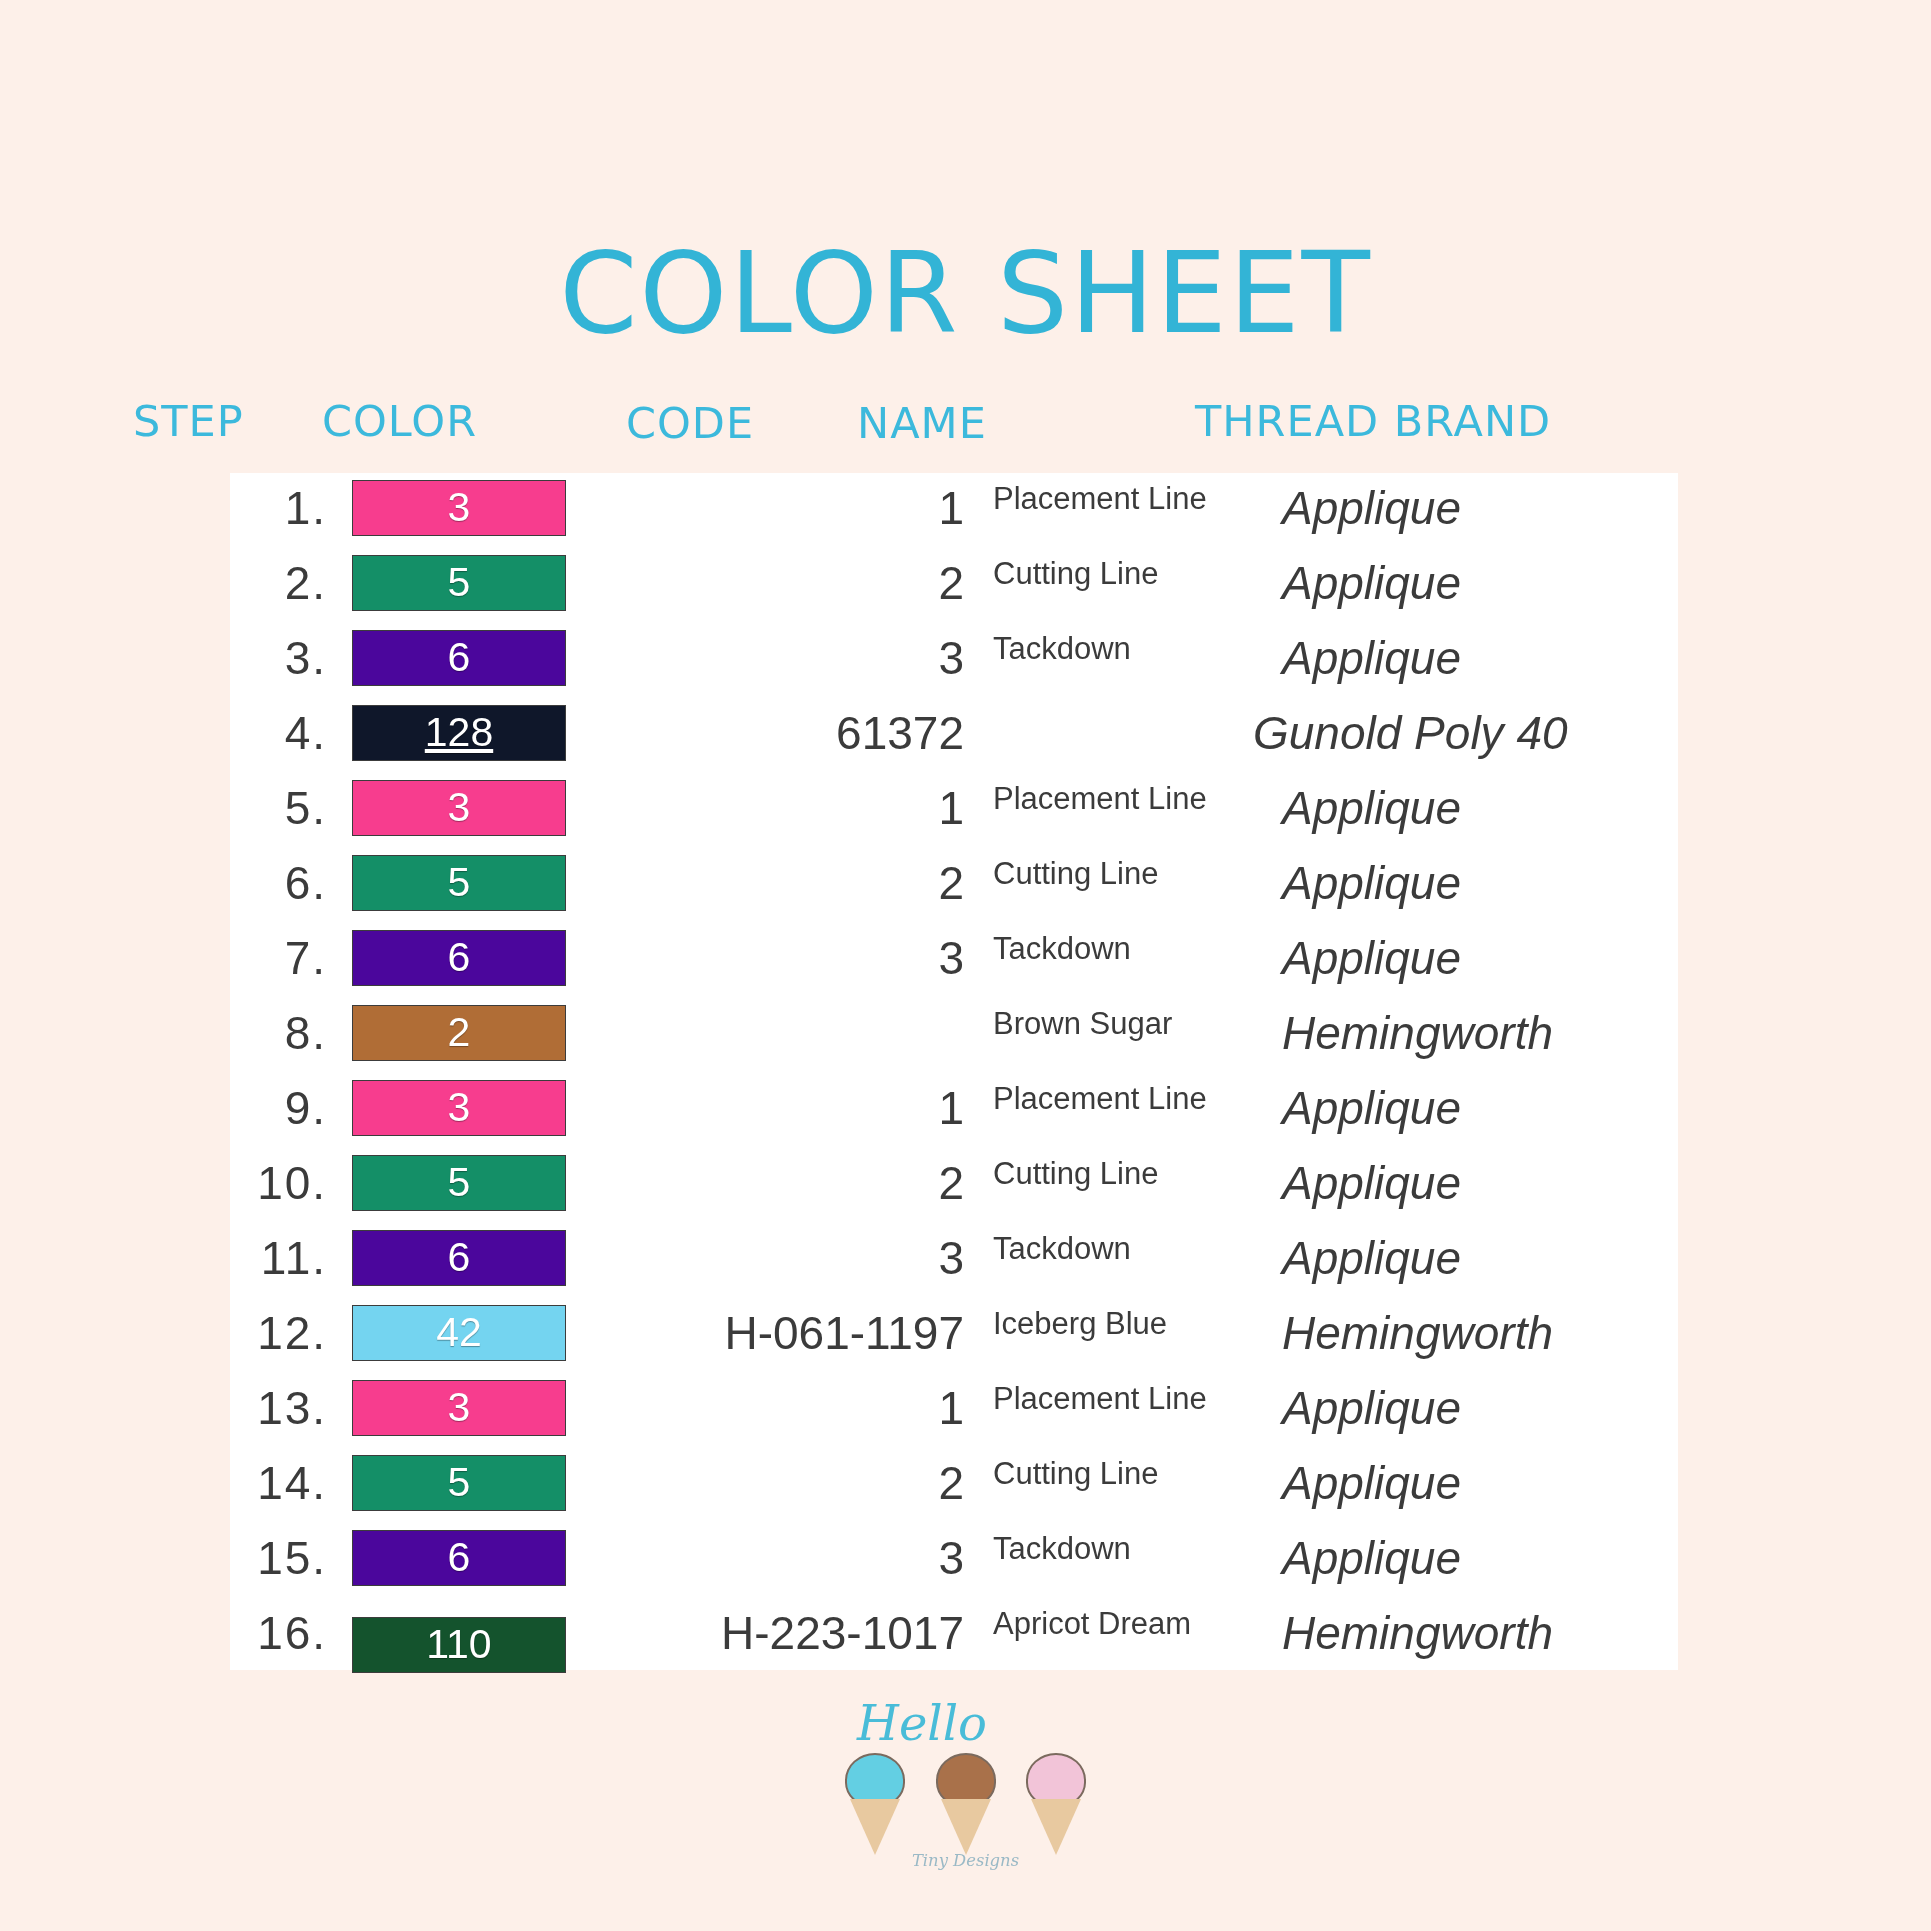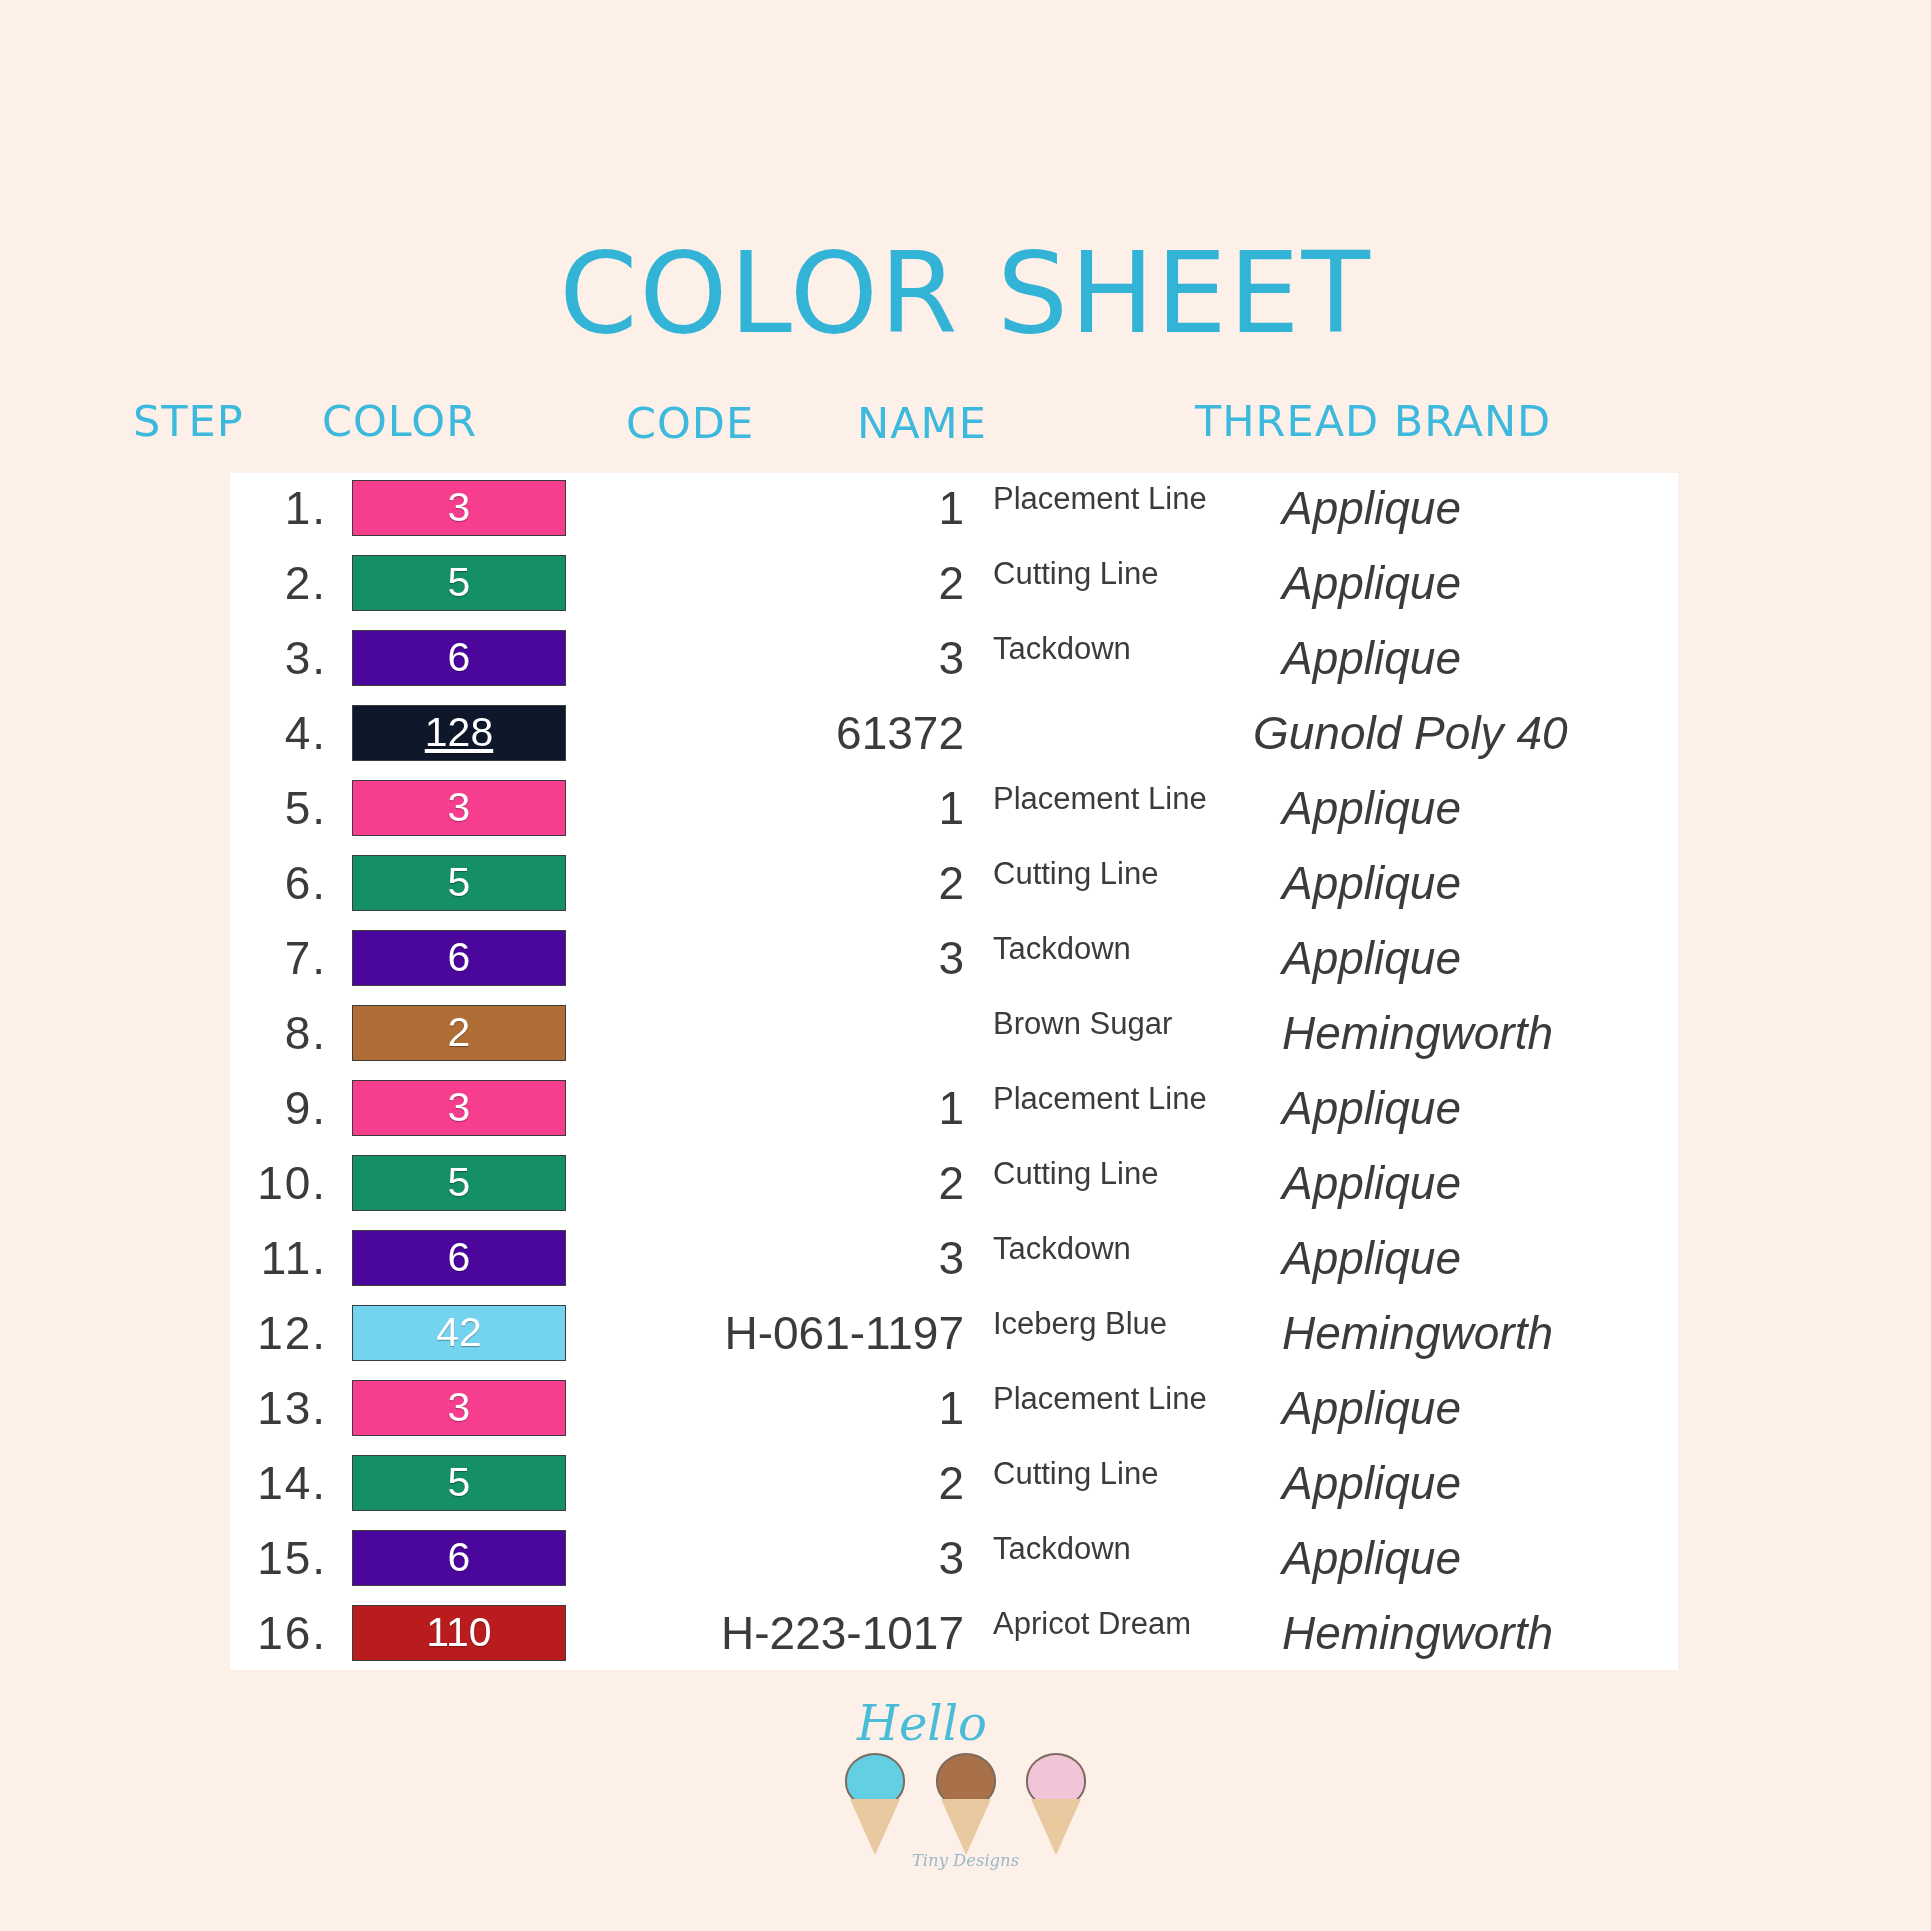--- a/index.html
+++ b/index.html
@@ -321,21 +321,21 @@
       </div>
       <div class="row">
         <div class="step">15.</div>
         <div class="swatch" style="background: rgb(75, 6, 156);">6</div>
         <div class="code">3</div>
         <div class="name">Tackdown</div>
         <div class="brand">Applique</div>
       </div>
       <div class="row">
         <div class="step">16.</div>
-        <div class="swatch" style="background: #b91c1c;">110</div>
+        <div class="swatch" style="background: #14532d; margin-top: 12px;">110</div>
         <div class="code">H-223-1017</div>
         <div class="name">Apricot Dream</div>
         <div class="brand">Hemingworth</div>
       </div>
     </div>
 
   <div class="logo">
     <div class="logo-hello">Hello</div>
     <div class="cones">
       <div class="cone">

